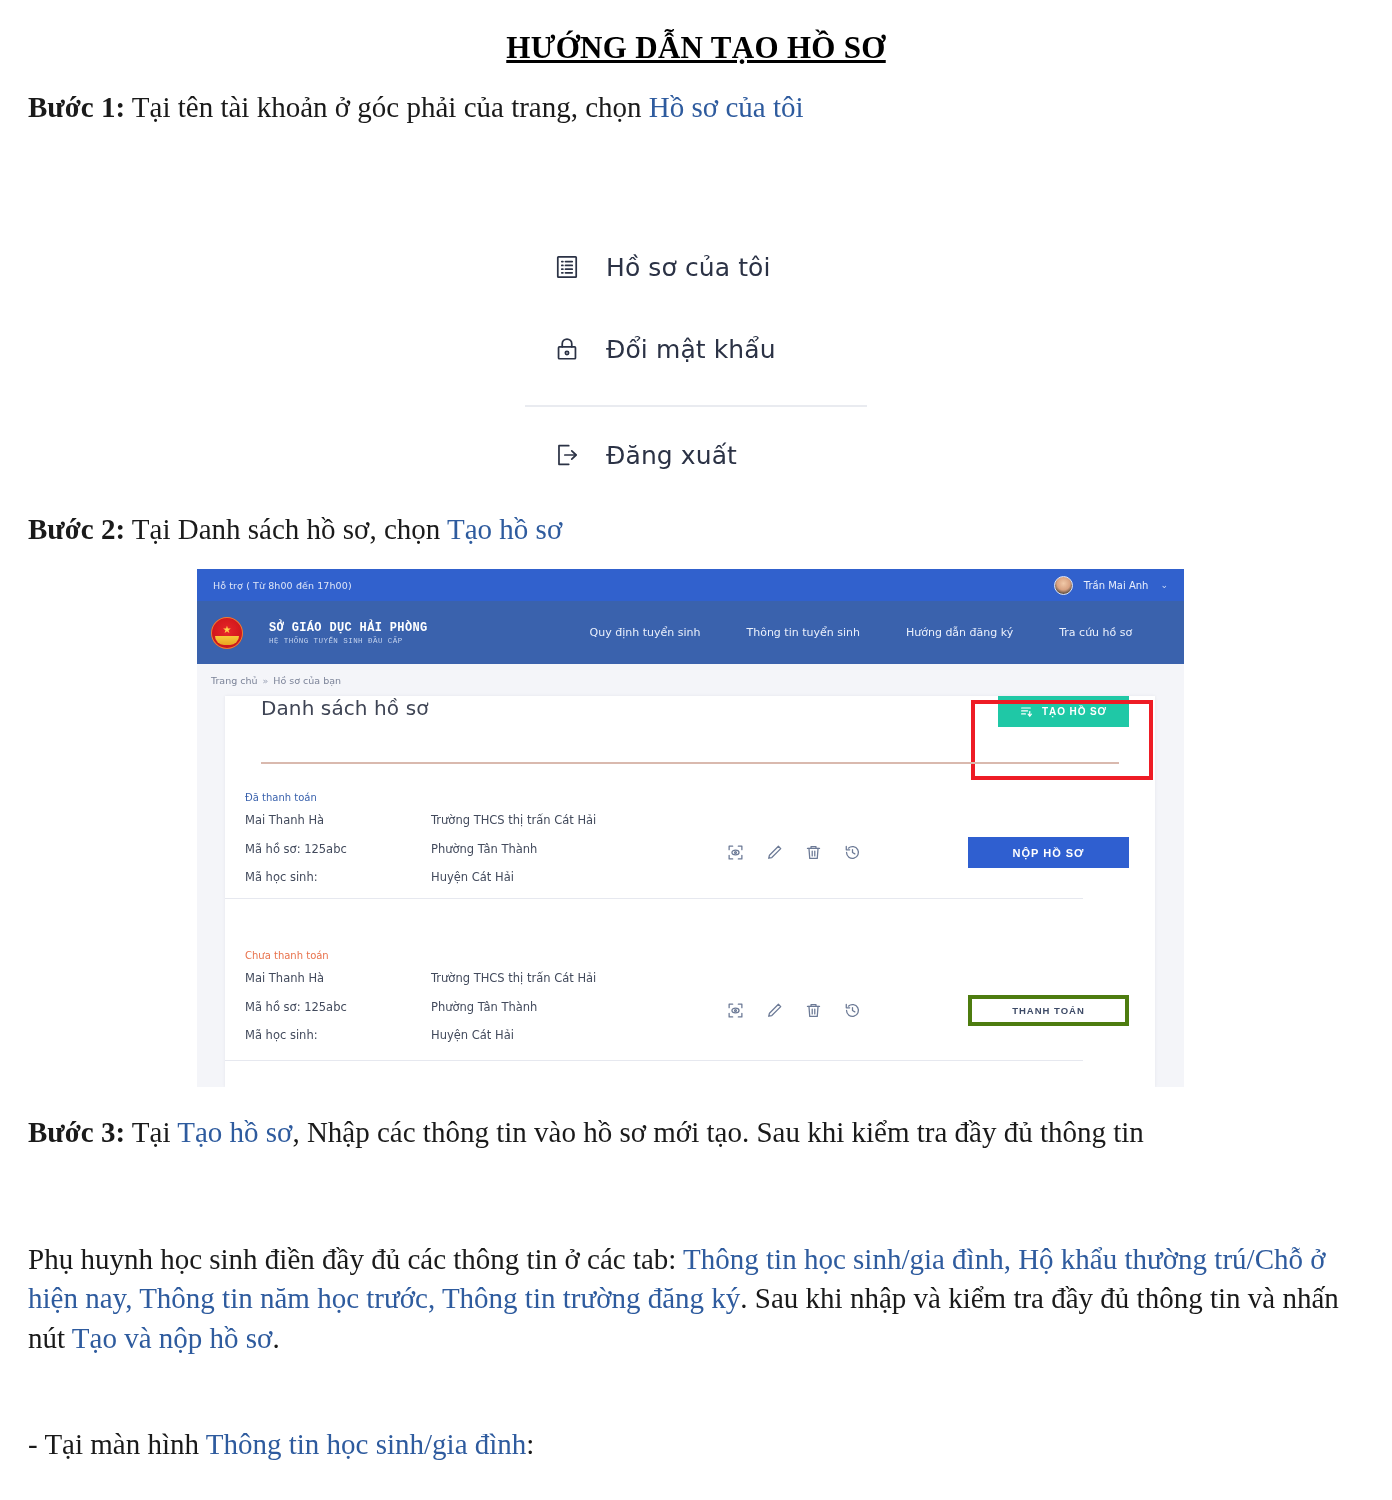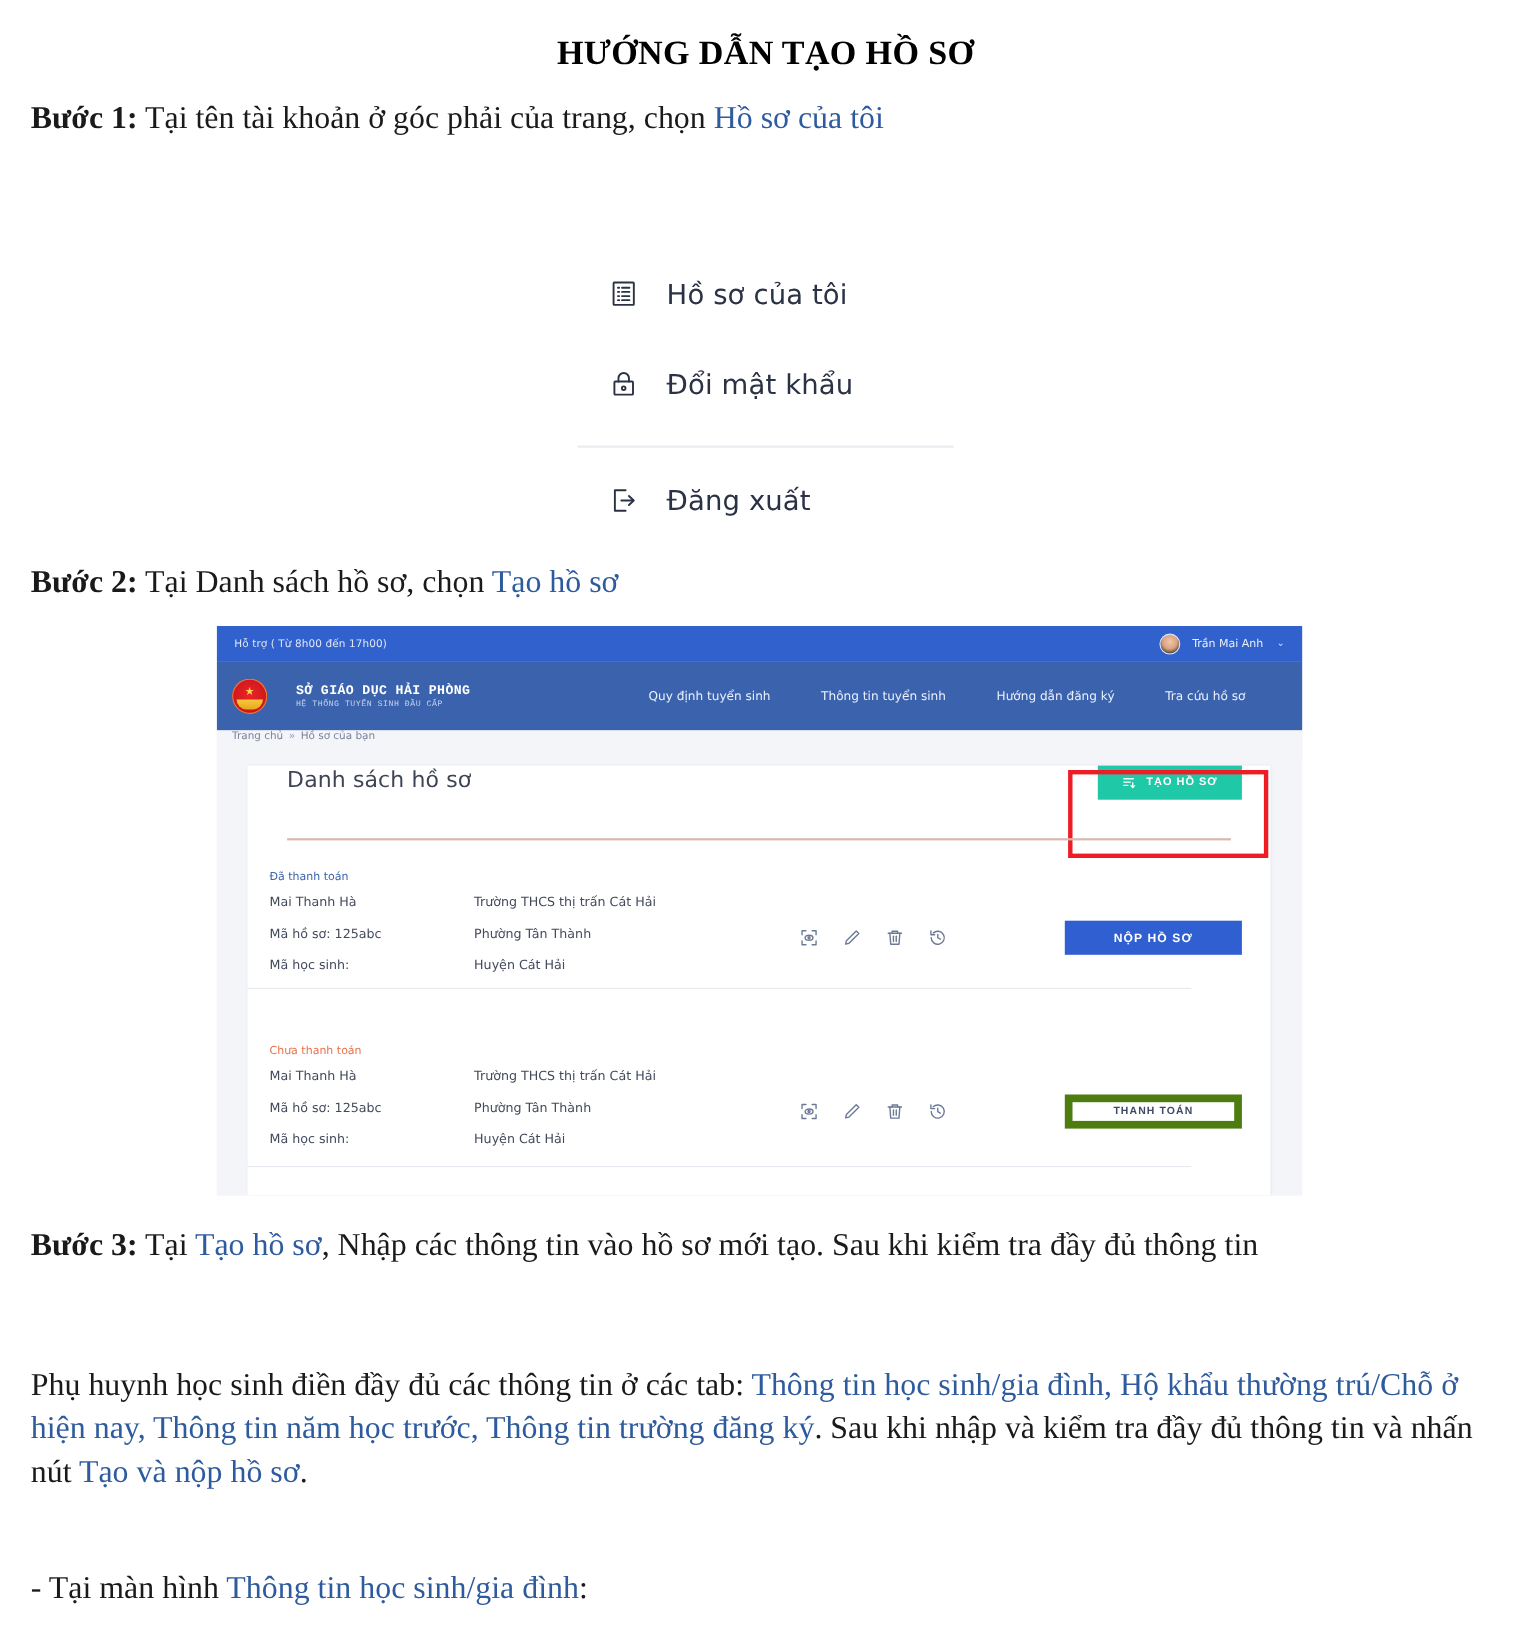--- a/index.html
+++ b/index.html
@@ -14,20 +14,21 @@
   
   .doc-title {
     position: absolute;
     top: 30px; left: 0; width: 1392px;
     text-align: center;
     font-size: 31px;
     font-weight: bold;
     letter-spacing: 0.3px;
     color: #000;
     font-family: "Liberation Serif", "DejaVu Serif", serif;
+    text-decoration: underline;
   }
   .para {
     position: absolute;
     font-size: 29px;
     line-height: 1.36;
     color: #1a1a1a;
     font-family: "Liberation Serif", "DejaVu Serif", serif;
   }
   .para b { font-weight: bold; }
   .blue { color: #2e5b9e; }
@@ -141,21 +142,21 @@
     display: flex; align-items: center; gap: 46px;
     margin-left: 162px;
   }
   .nav-item {
     font-size: 11px; color: #eaf0fc; white-space: nowrap;
   }
 
   .breadcrumb {
     position: absolute; left: 0; top: 95px;
     width: 987px; height: 32px;
-    display: flex; align-items: flex-start;
+    display: flex; align-items: center;
     padding-left: 14px;
     background: #f4f5f9;
     font-size: 9.5px; color: #7b8398;
   }
   .bc-sep { margin: 0 5px; color: #9aa2b5; }
 
   .card {
     position: absolute; left: 28px; top: 127px;
     width: 930px; height: 391px;
     background: #ffffff;
@@ -221,21 +222,21 @@
   .act-icon svg { display: block; }
   .rec-cta { margin-left: auto; margin-top: 22px; }
   .btn-submit {
     background: #2f5fd0; color: #fff; border: none;
     width: 161px; height: 31px;
     font-size: 11px; font-weight: bold; letter-spacing: 1px;
     cursor: pointer;
   }
   .btn-pay {
     background: #ffffff; color: #3d4a66;
-    border: 7px solid #4d7c0f;
+    border: 4px solid #4d7c0f;
     width: 161px; height: 31px;
     font-size: 9.5px; font-weight: bold; letter-spacing: 1px;
     cursor: pointer;
   }
   .rec-div {
     position: absolute; left: 36px;
     width: 858px; height: 1px; background: #e6e8ef;
   }
 </style>
 </head>

